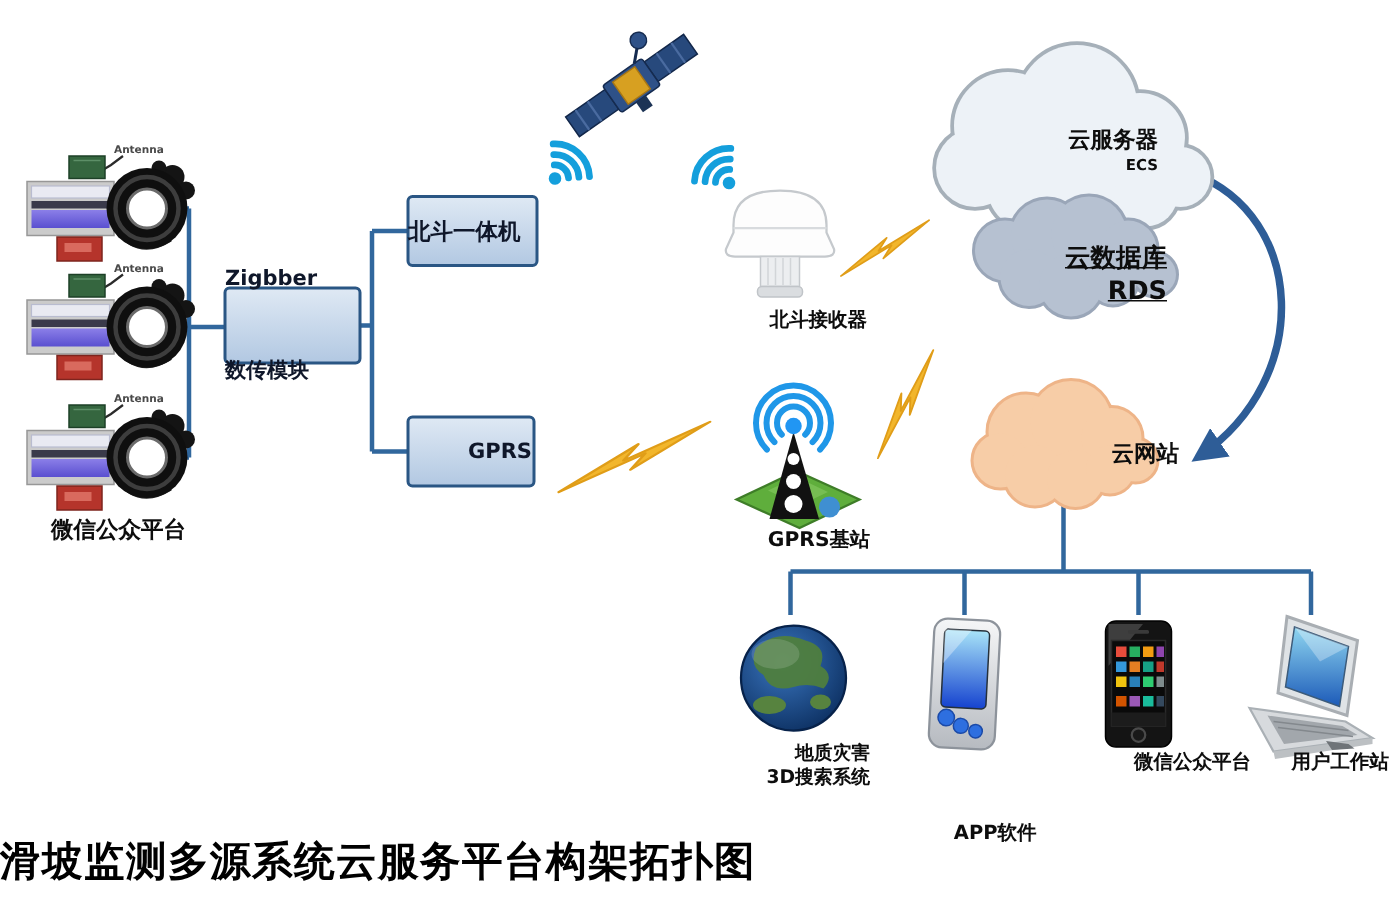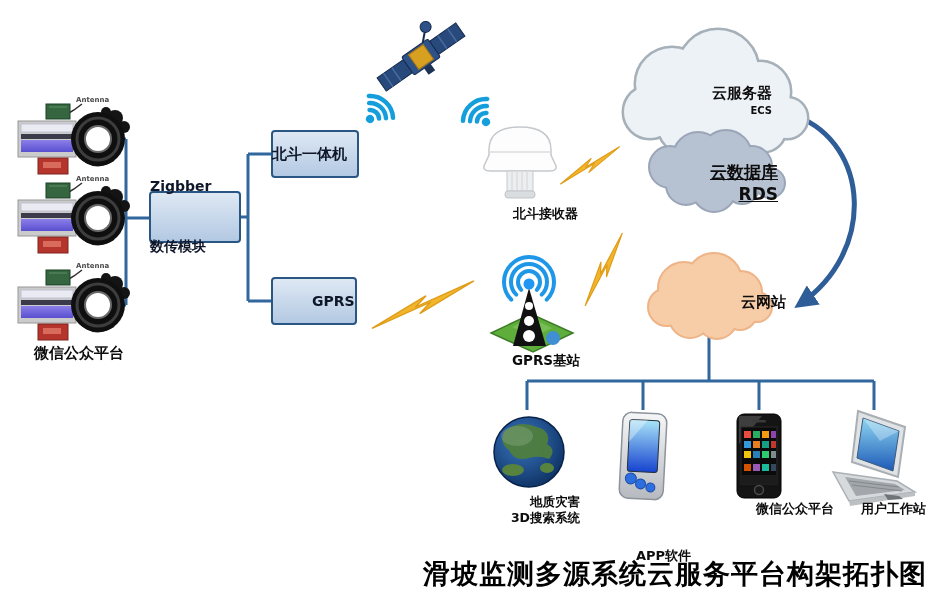--- a/index.html
+++ b/index.html
@@ -6,21 +6,21 @@
   .stage{
     position:relative;width:927px;height:604px;background:#ffffff;overflow:hidden;
     font-family:"DejaVu Sans","Liberation Sans",sans-serif;
   }
   .stage svg{position:absolute;left:0;top:0;}
   .lbl{position:absolute;color:#0d0d0d;font-weight:bold;text-align:right;line-height:1.3;}
   .ant{position:absolute;font-size:7px;color:#4a4a4a;font-weight:bold;}
   .boxtxt{position:absolute;display:flex;flex-direction:column;align-items:flex-start;justify-content:center;
           color:#0f172a;font-weight:bold;text-align:center;}
   .title{
-    position:absolute;left:0;top:556px;width:927px;text-align:right;
+    position:absolute;left:0;top:556px;width:927px;text-align:left;
     font-size:27px;font-weight:800;color:#000;letter-spacing:1px;
   }
 </style>
 </head>
 <body>
 
 <div class="stage">
 
 <svg width="927" height="604" viewBox="0 0 927 604">
   <defs>

